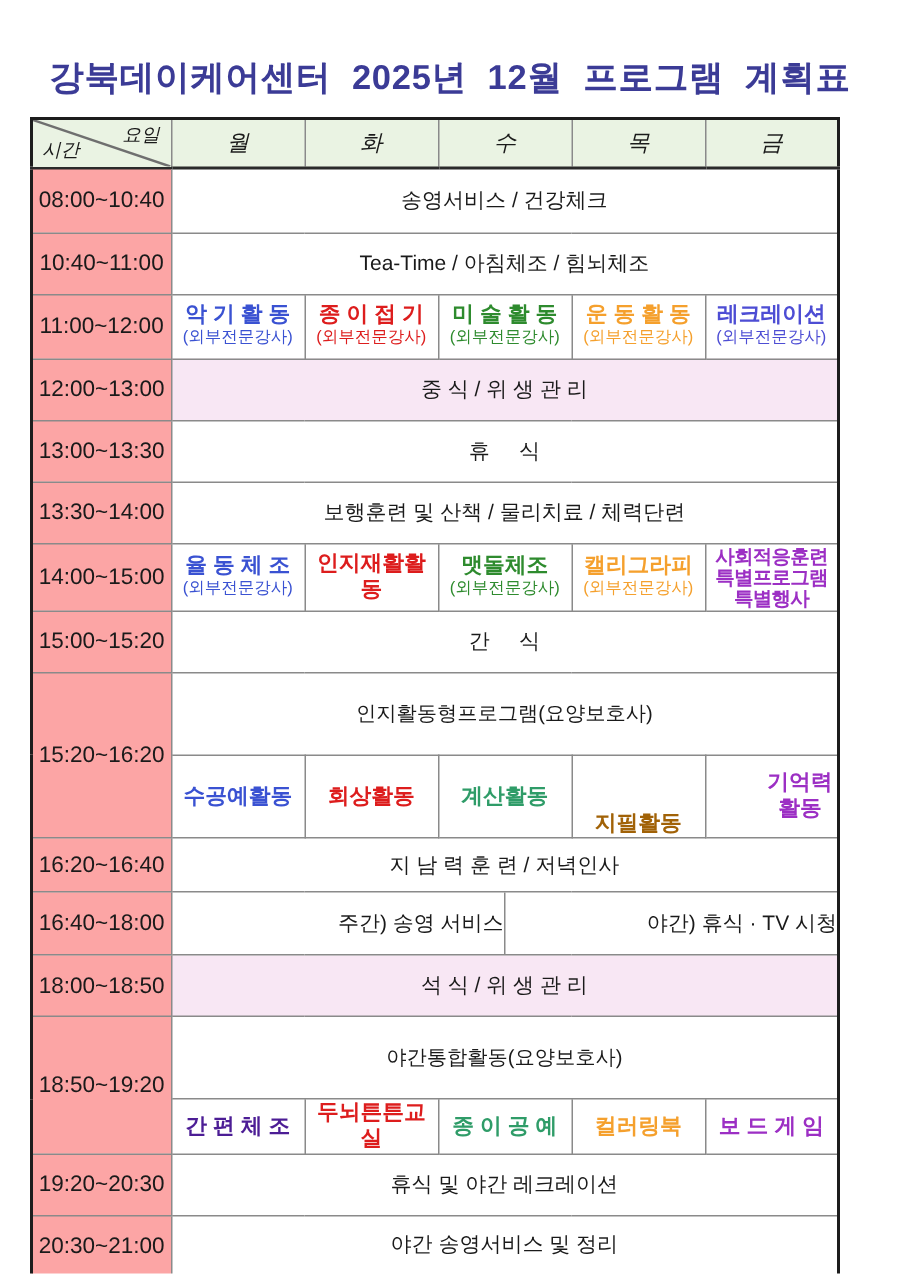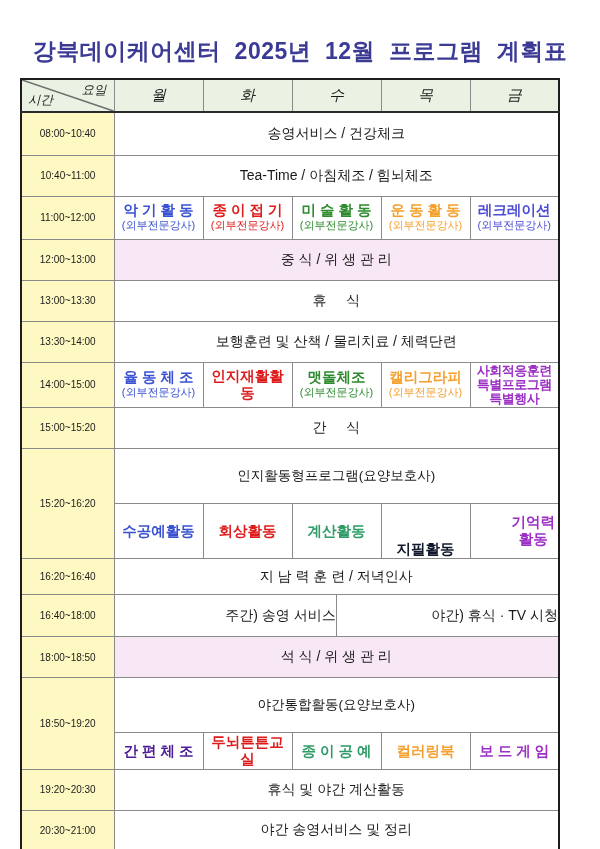--- a/index.html
+++ b/index.html
@@ -34,22 +34,22 @@
     padding: 1px 2px;
     font-size: 14px;
     color: #1a1a1a;
   }
   tr.head td {
     background: #eaf3e3;
     font-size: 15px;
     border-bottom: 2px solid #2a2a2a;
   }
   td.time {
-    background: #fef9c3;
-    font-size: 10px;
+    background: #fca5a5;
+    font-size: 15px;
     padding: 0;
   }
   td.meal { background: #f8e7f4; }
   .pre { white-space: pre-wrap; }
   .act .main {
     font-weight: bold;
     font-size: 14.5px;
     line-height: 1.15;
     white-space: pre-line;
   }
@@ -207,21 +207,21 @@
     <td class="act">
           <div class="main" style="color: rgb(58, 82, 210);">수공예활동</div>
         </td>
     <td class="act">
           <div class="main" style="color: rgb(221, 29, 29);">회상활동</div>
         </td>
     <td class="act">
           <div class="main" style="color: rgb(47, 156, 104);">계산활동</div>
         </td>
     <td class="act">
-          <div class="main" style="color: #0f172a; margin-top: 36px;">지필활동</div>
+          <div class="main" style="color: #a16207; margin-top: 36px;">지필활동</div>
         </td>
     <td class="act">
           <div class="main" style="color: rgb(156, 47, 196); padding-left: 38px;">기억력활동</div>
         </td>
   </tr>
 
   <tr class="rh-c">
     <td class="time">16:20~16:40</td>
     <td colspan="5"><span class="pre">지 남 력 훈 련 / 저녁인사</span></td>
   </tr>
@@ -262,21 +262,21 @@
     <td class="act">
           <div class="main" style="color: rgb(245, 160, 45);">컬러링북</div>
         </td>
     <td class="act">
           <div class="main" style="color: rgb(156, 47, 196);">보 드 게 임</div>
         </td>
   </tr>
 
   <tr class="rh-b">
     <td class="time">19:20~20:30</td>
-    <td colspan="5"><span class="pre">휴식 및 야간 계산활동</span></td>
+    <td colspan="5"><span class="pre">휴식 및 야간 레크레이션</span></td>
   </tr>
 
   <tr class="rh-b">
     <td class="time">20:30~21:00</td>
     <td colspan="5"><span class="pre">야간 송영서비스 및 정리</span></td>
   </tr>
 </tbody>
   </table>
 
 </body></html>

